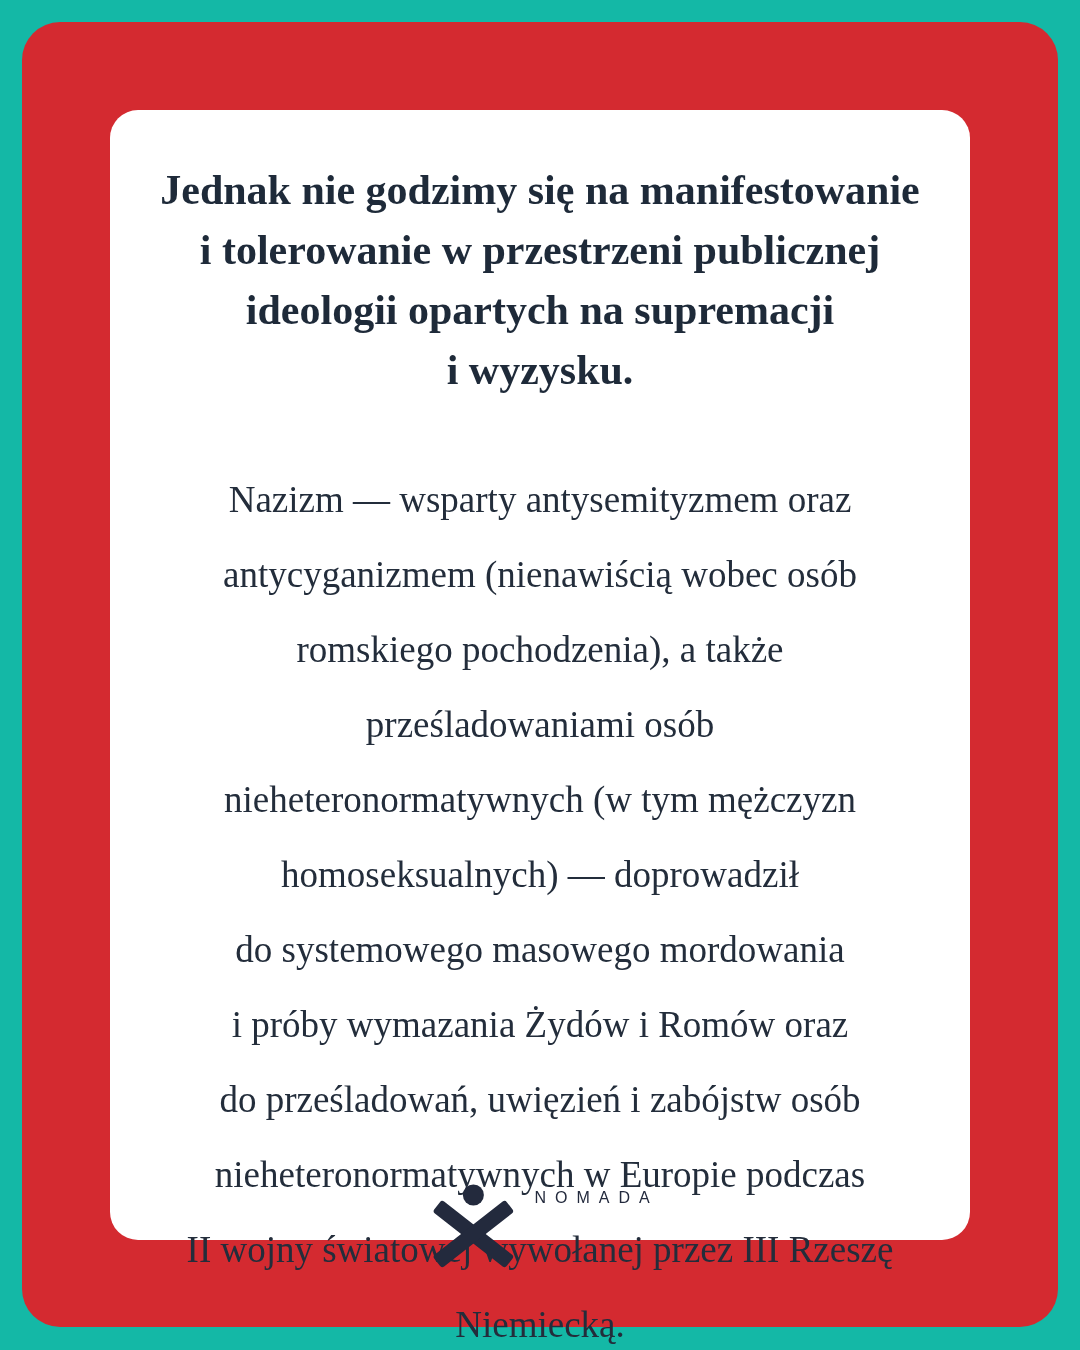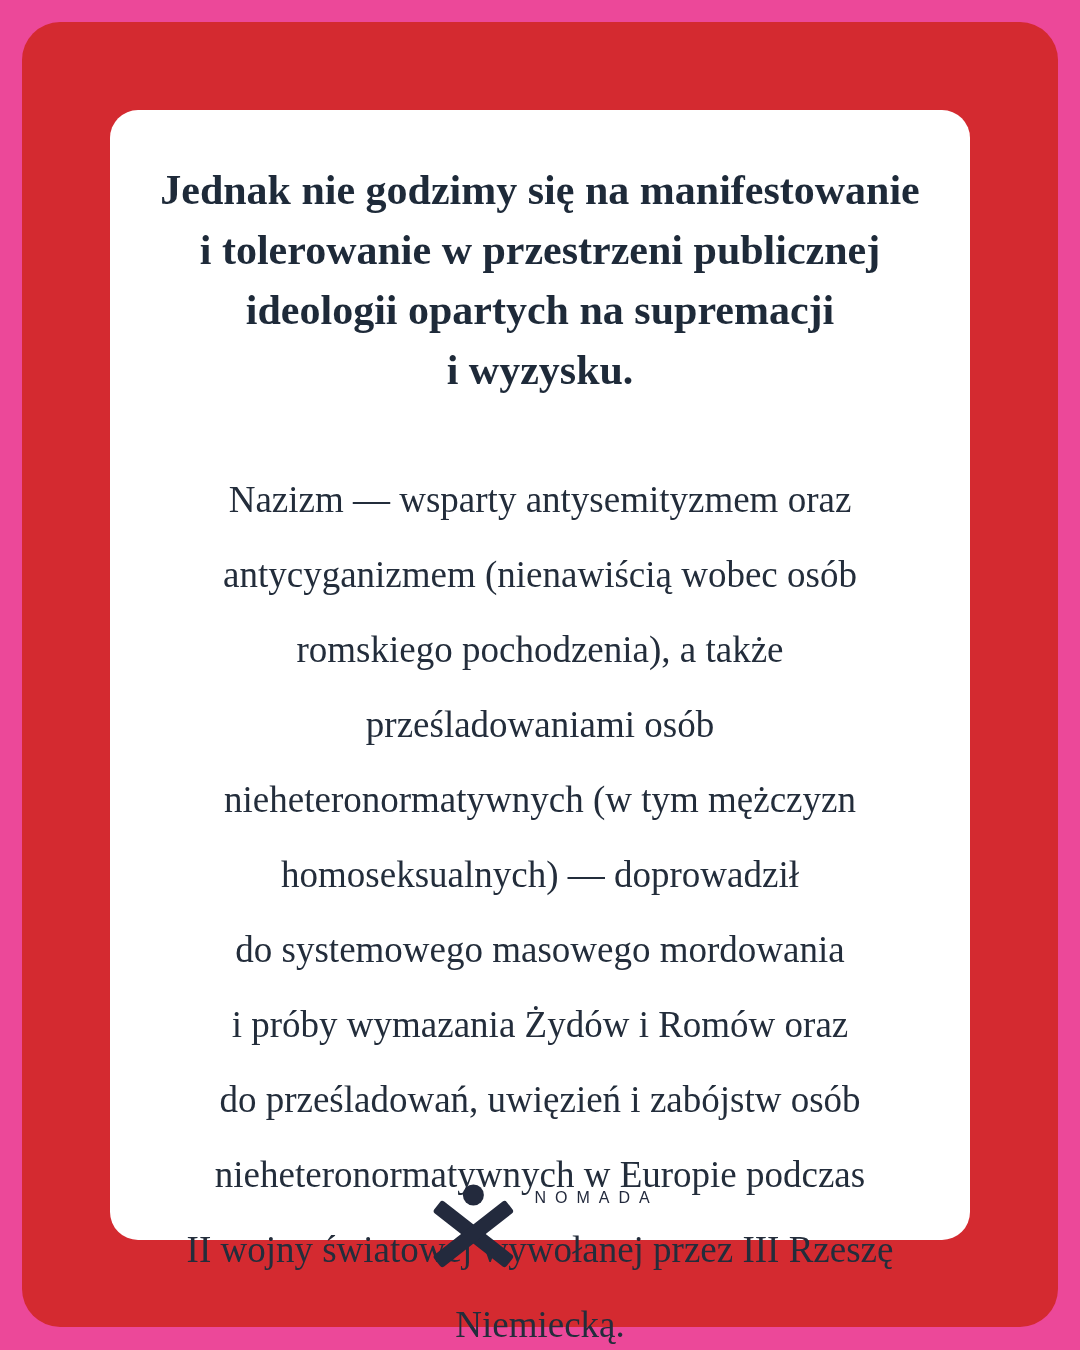--- a/index.html
+++ b/index.html
@@ -3,21 +3,21 @@
 <meta charset="utf-8">
 <style>
   html, body {
     margin: 0;
     padding: 0;
   }
   .canvas {
     position: relative;
     width: 1080px;
     height: 1350px;
-    background: #ec4899;
+    background: #14b8a6;
     overflow: hidden;
     font-family: "Liberation Serif", serif;
   }
   .red-frame {
     position: absolute;
     left: 22px;
     top: 22px;
     width: 1036px;
     height: 1305px;
     background: #D42A30;

